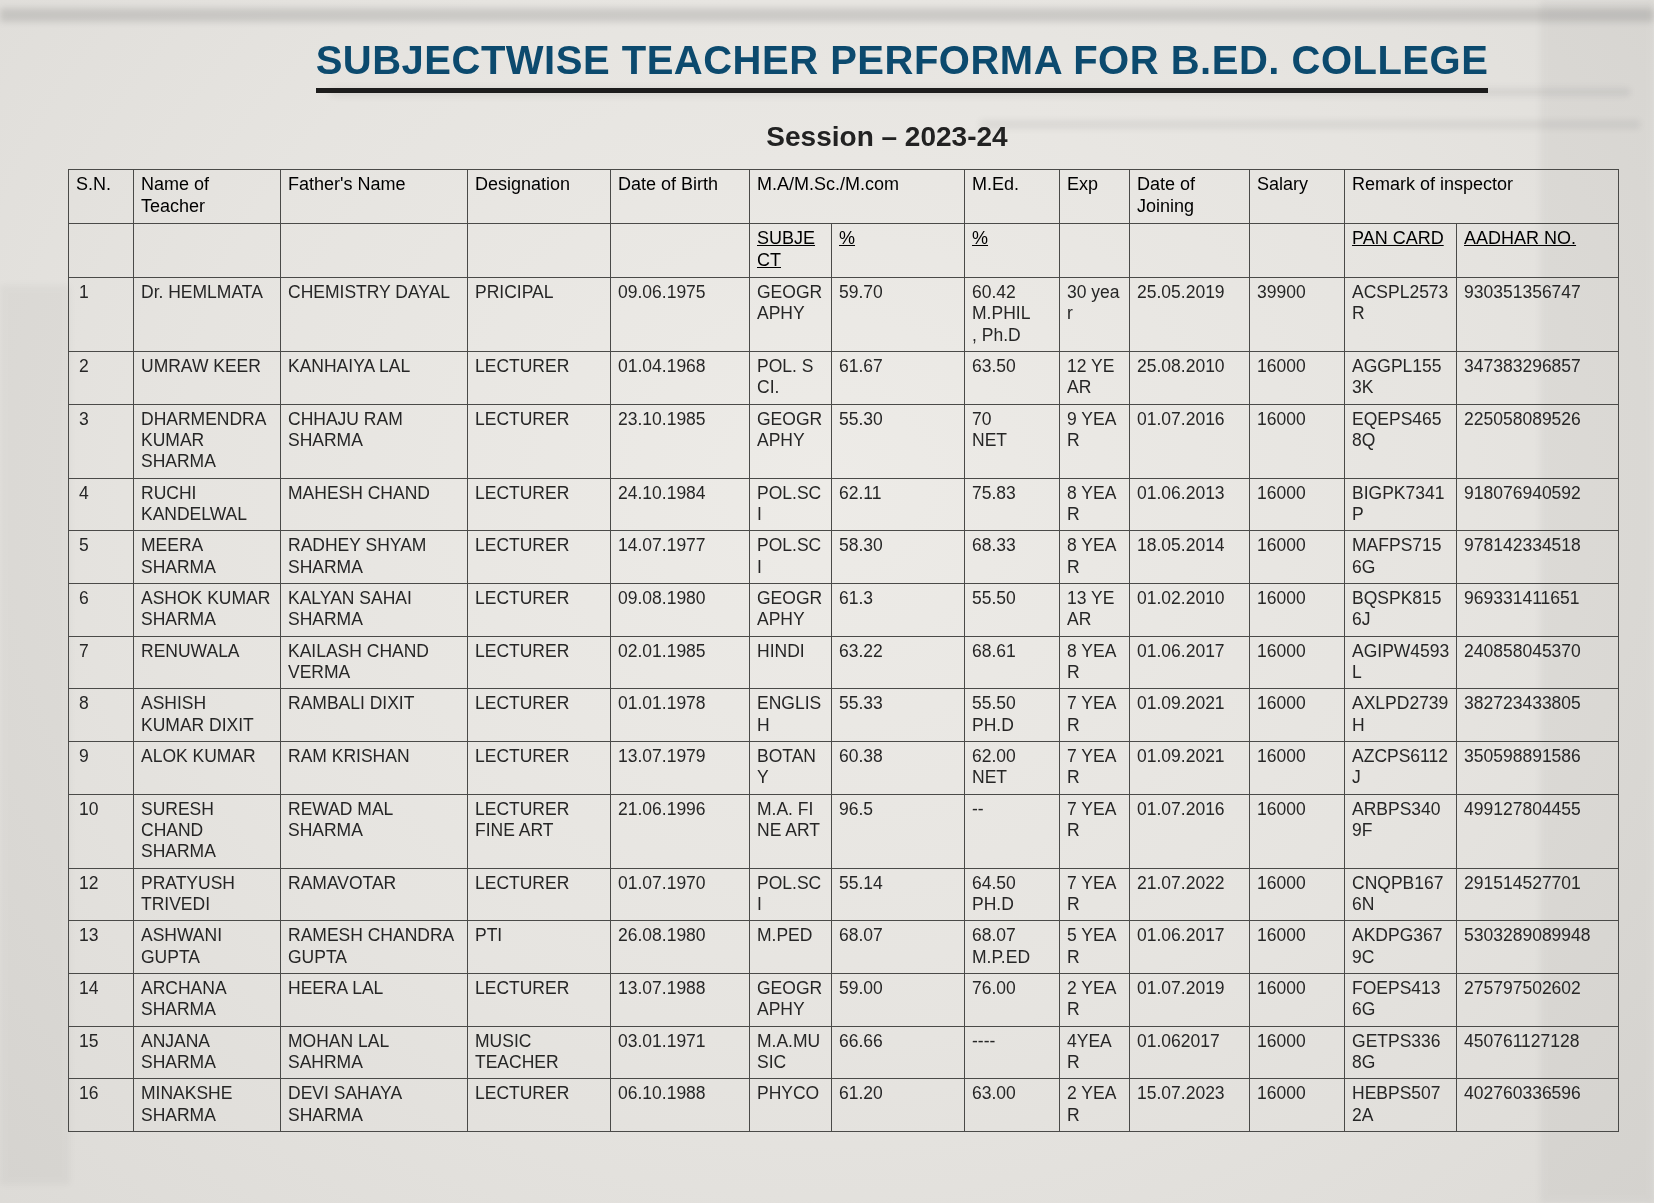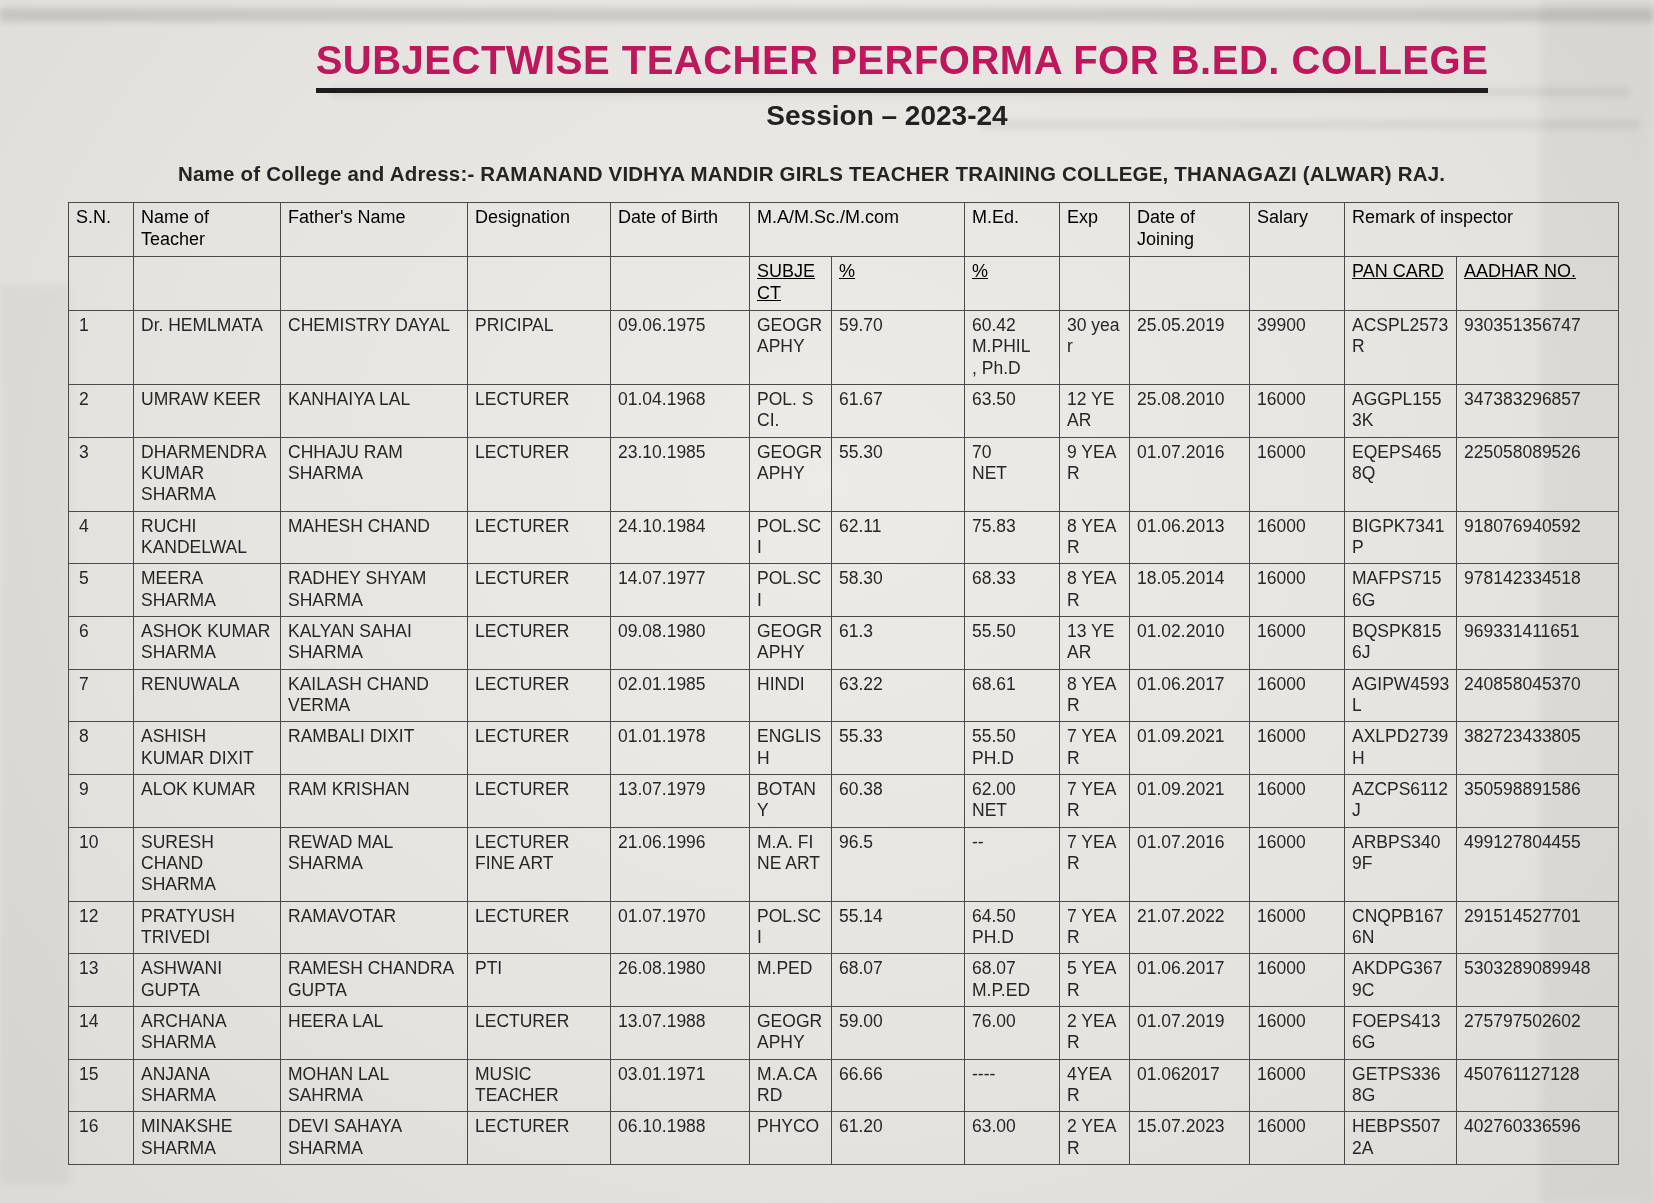--- a/index.html
+++ b/index.html
@@ -16,23 +16,23 @@
   .a2{left:330px;top:88px;width:1300px;height:8px;opacity:.10;}
   .a3{left:980px;top:120px;width:660px;height:9px;opacity:.09;}
   .a4{left:1540px;top:0;width:114px;height:1203px;opacity:.06;}
   .a5{left:0;top:285px;width:70px;height:900px;opacity:.05;}
 
   .sheet{position:relative;z-index:2;}
 
   .title-wrap{padding-top:38px;text-align:center;padding-left:150px;}
   .doc-title{
     display:inline-block;font-size:40px;font-weight:bold;letter-spacing:.5px;
-    color:#be185d;border-bottom:5px solid #1d1d1d;padding-bottom:5px;
-  }
-  .session-wrap{text-align:center;padding-left:120px;margin-top:7px;}
+    color:#0c4a6e;border-bottom:5px solid #1d1d1d;padding-bottom:5px;
+  }
+  .session-wrap{text-align:center;padding-left:120px;margin-top:28px;}
   .session{font-size:28px;font-weight:bold;color:#222;}
   .college-line{
     margin:30px 0 0 178px;font-size:20.5px;font-weight:bold;color:#242424;
     letter-spacing:.2px;
   }
 
   table.performa{
     border-collapse:collapse;table-layout:fixed;
     margin:16px 0 0 68px;width:1550px;
     background:transparent;
@@ -69,21 +69,20 @@
 <div class="sheet" data-name="scanned-document">
 
   <div class="title-wrap" data-name="title-row">
     <span class="doc-title" data-name="page-title">SUBJECTWISE TEACHER PERFORMA FOR B.ED. COLLEGE</span>
   </div>
 
   <div class="session-wrap" data-name="session-row">
     <span class="session" data-name="session-label">Session – 2023-24</span>
   </div>
 
-  <div class="college-line" data-name="college-address-line">Name of College and Adress:- RAMANAND VIDHYA MANDIR GIRLS TEACHER TRAINING COLLEGE, THANAGAZI (ALWAR) RAJ.</div>
 
   <table class="performa" data-name="teacher-performa-table">
     <colgroup>
       <col style="width:65px">
         <col style="width:147px">
         <col style="width:187px">
       <col style="width:143px">
         <col style="width:139px">
         <col style="width:82px">
       <col style="width:133px">
@@ -326,21 +325,21 @@
           <td data-name="cell-salary">16000</td>
           <td data-name="cell-pan">FOEPS4136G</td>
           <td data-name="cell-aadhar">275797502602</td>
         </tr>
         <tr data-name="table-row">
           <td data-name="cell-sn">15</td>
           <td data-name="cell-name">ANJANA SHARMA</td>
           <td data-name="cell-father">MOHAN LAL SAHRMA</td>
           <td data-name="cell-designation">MUSIC TEACHER</td>
           <td data-name="cell-dob">03.01.1971</td>
-          <td data-name="cell-subject">M.A.CARD</td>
+          <td data-name="cell-subject">M.A.MUSIC</td>
           <td data-name="cell-pct">66.66</td>
           <td data-name="cell-med_pct">----</td>
           <td data-name="cell-exp">4YEAR</td>
           <td data-name="cell-doj">01.062017</td>
           <td data-name="cell-salary">16000</td>
           <td data-name="cell-pan">GETPS3368G</td>
           <td data-name="cell-aadhar">450761127128</td>
         </tr>
         <tr data-name="table-row">
           <td data-name="cell-sn">16</td>

